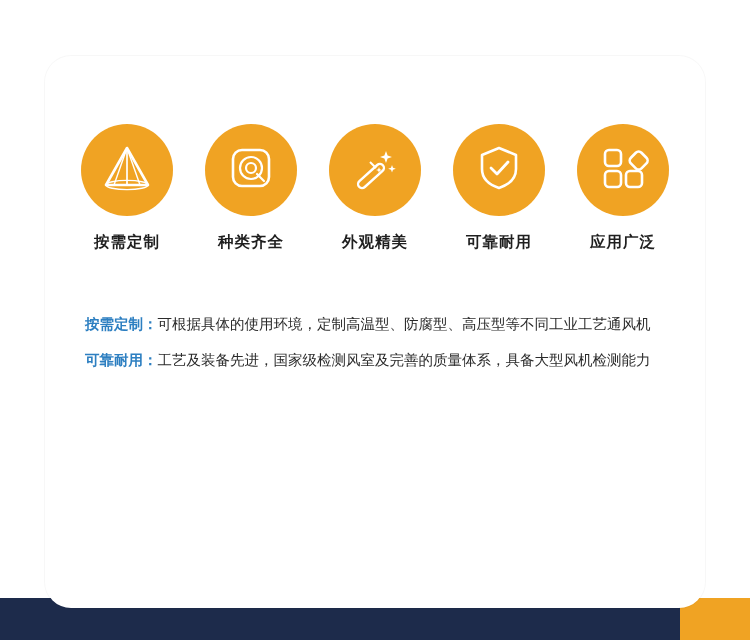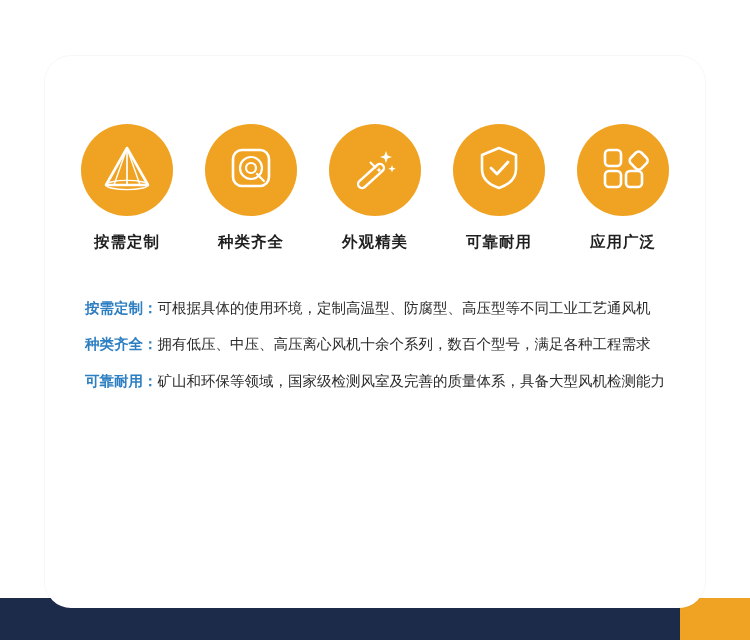--- a/index.html
+++ b/index.html
@@ -79,21 +79,21 @@
     margin-top: 16px;
     font-size: 15.5px;
     font-weight: bold;
     color: #1f1f1f;
     letter-spacing: 1px;
     white-space: nowrap;
   }
   
   .features {
     position: absolute;
-    top: 240px;
+    top: 256px;
     left: 40px;
     width: 590px;
   }
   .feature {
     margin-bottom: 11px;
     font-size: 14.5px;
     line-height: 1.75;
     color: #2b2b2b;
     text-align: justify;
   }
@@ -192,26 +192,23 @@
       </div>
 
     </div>
 
     <div class="features">
 
       <div class="feature">
         <span class="term">按需定制</span><span class="term-colon">：</span><span class="desc">可根据具体的使用环境，定制高温型、防腐型、高压型等不同工业工艺通风机</span>
       </div>
 
+
+
       <div class="feature">
-        <span class="term">种类齐全</span><span class="term-colon">：</span><span class="desc">拥有低压、中压、高压离心风机十余个系列，数百个型号，满足各种工程需求</span>
-      </div>
-
-
-      <div class="feature">
-        <span class="term">可靠耐用</span><span class="term-colon">：</span><span class="desc">矿山和环保等领域，国家级检测风室及完善的质量体系，具备大型风机检测能力</span>
+        <span class="term">可靠耐用</span><span class="term-colon">：</span><span class="desc">工艺及装备先进，国家级检测风室及完善的质量体系，具备大型风机检测能力</span>
       </div>
 
 
     </div>
 
   </div>
 </div>
 
 </body></html>

